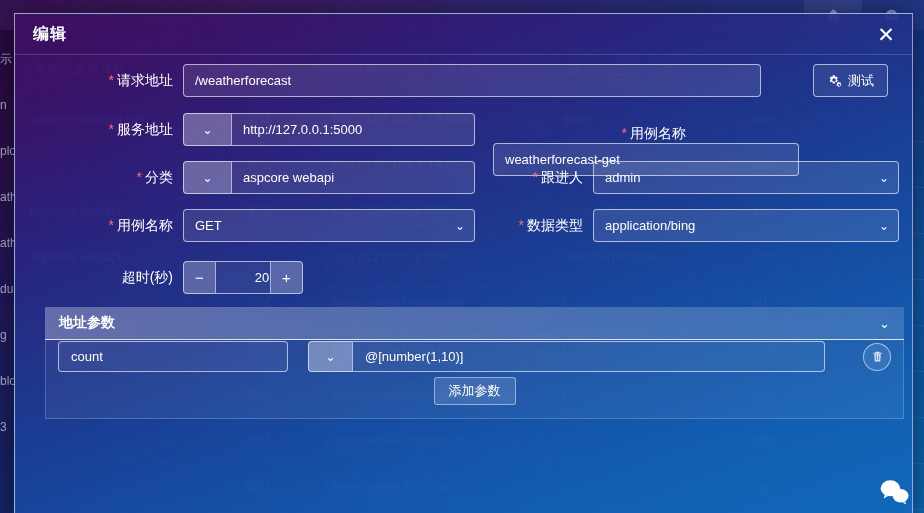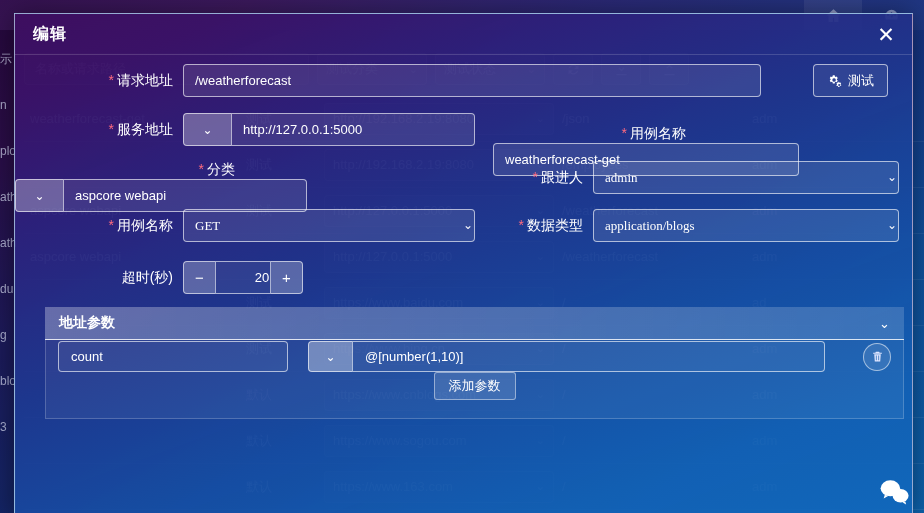--- a/index.html
+++ b/index.html
@@ -133,21 +133,21 @@
 
   .fld {
     height: 33px; border-radius: 4px;
     border: 1px solid rgba(255,255,255,0.62);
     background: rgba(255,255,255,0.10);
     color: #ffffff; font-size: 13px;
     display: flex; align-items: center;
     padding: 0 11px;
     white-space: nowrap; overflow: hidden;
   }
-  .fld.sel { justify-content: space-between; padding-right: 1px; font-family: Liberation Serif, serif; }
+  .fld.sel { justify-content: space-between; padding-right: 9px; }
   .fld .cv { font-size: 12px; opacity: 0.95; }
 
   .grp { display: flex; height: 33px; }
   .grp-pre {
     width: 48px; border: 1px solid rgba(255,255,255,0.62);
     border-right: none; border-radius: 4px 0 0 4px;
     background: rgba(255,255,255,0.30);
     display: flex; align-items: center; justify-content: center;
     color: #fff; font-size: 12px;
   }
@@ -225,21 +225,21 @@
     color: #fff; font-size: 13px;
     display: flex; align-items: center; padding: 0 12px;
   }
   .del-btn {
     width: 28px; height: 28px; margin-left: 18px; border-radius: 50%;
     border: 1px solid rgba(255,255,255,0.55);
     background: rgba(255,255,255,0.10);
     display: flex; align-items: center; justify-content: center;
   }
   .del-btn svg { width: 13px; height: 13px; fill: #dfe6ff; }
-  .add-row { height: 38px; display: flex; align-items: flex-start; justify-content: center; }
+  .add-row { height: 38px; display: flex; align-items: center; justify-content: center; }
   .add-btn {
     height: 28px; padding: 0 14px; border-radius: 3px;
     border: 1px solid rgba(255,255,255,0.45);
     background: rgba(255,255,255,0.13);
     color: #fff; font-size: 13px;
     display: flex; align-items: center;
   }
 
   
   .watermark {
@@ -431,21 +431,21 @@
       <div class="grp" style="width:292px;">
         <div class="grp-pre">⌄</div>
         <div class="grp-inp">http://127.0.0.1:5000</div>
       </div>
     </div>
     <div class="frow" style="left:478px; top:70px;flex-direction:column;">
       <div class="flabel" style="width:100px;"><span class="req">*</span><span>用例名称</span></div>
       <div class="fld" style="width:306px;">weatherforecast-get</div>
     </div>
 
-    <div class="frow" style="left:0; top:106px;flex-direction:column;">
+    <div class="frow" style="left:0; top:106px;">
       <div class="flabel" style="width:168px;"><span class="req">*</span><span>分类</span></div>
       <div class="grp" style="width:292px;">
         <div class="grp-pre">⌄</div>
         <div class="grp-inp">aspcore webapi</div>
       </div>
     </div>
     <div class="frow" style="left:478px; top:106px;">
       <div class="flabel" style="width:100px;"><span class="req">*</span><span>跟进人</span></div>
       <div class="fld sel" style="width:306px;">
         <span>admin</span>
@@ -456,21 +456,21 @@
     <div class="frow" style="left:0; top:154px;">
       <div class="flabel" style="width:168px;"><span class="req">*</span><span>用例名称</span></div>
       <div class="fld sel" style="width:292px;">
         <span>GET</span>
         <span class="cv">⌄</span>
       </div>
     </div>
     <div class="frow" style="left:478px; top:154px;">
       <div class="flabel" style="width:100px;"><span class="req">*</span><span>数据类型</span></div>
       <div class="fld sel" style="width:306px;">
-        <span>application/blogs</span>
+        <span>application/bing</span>
         <span class="cv">⌄</span>
       </div>
     </div>
 
     <div class="frow" style="left:0; top:206px;">
       <div class="flabel" style="width:168px;"><span>超时(秒)</span></div>
       <div class="stepper">
         <div class="sbtn minus">−</div>
         <div class="sval">20</div>
         <div class="sbtn plus">+</div>

